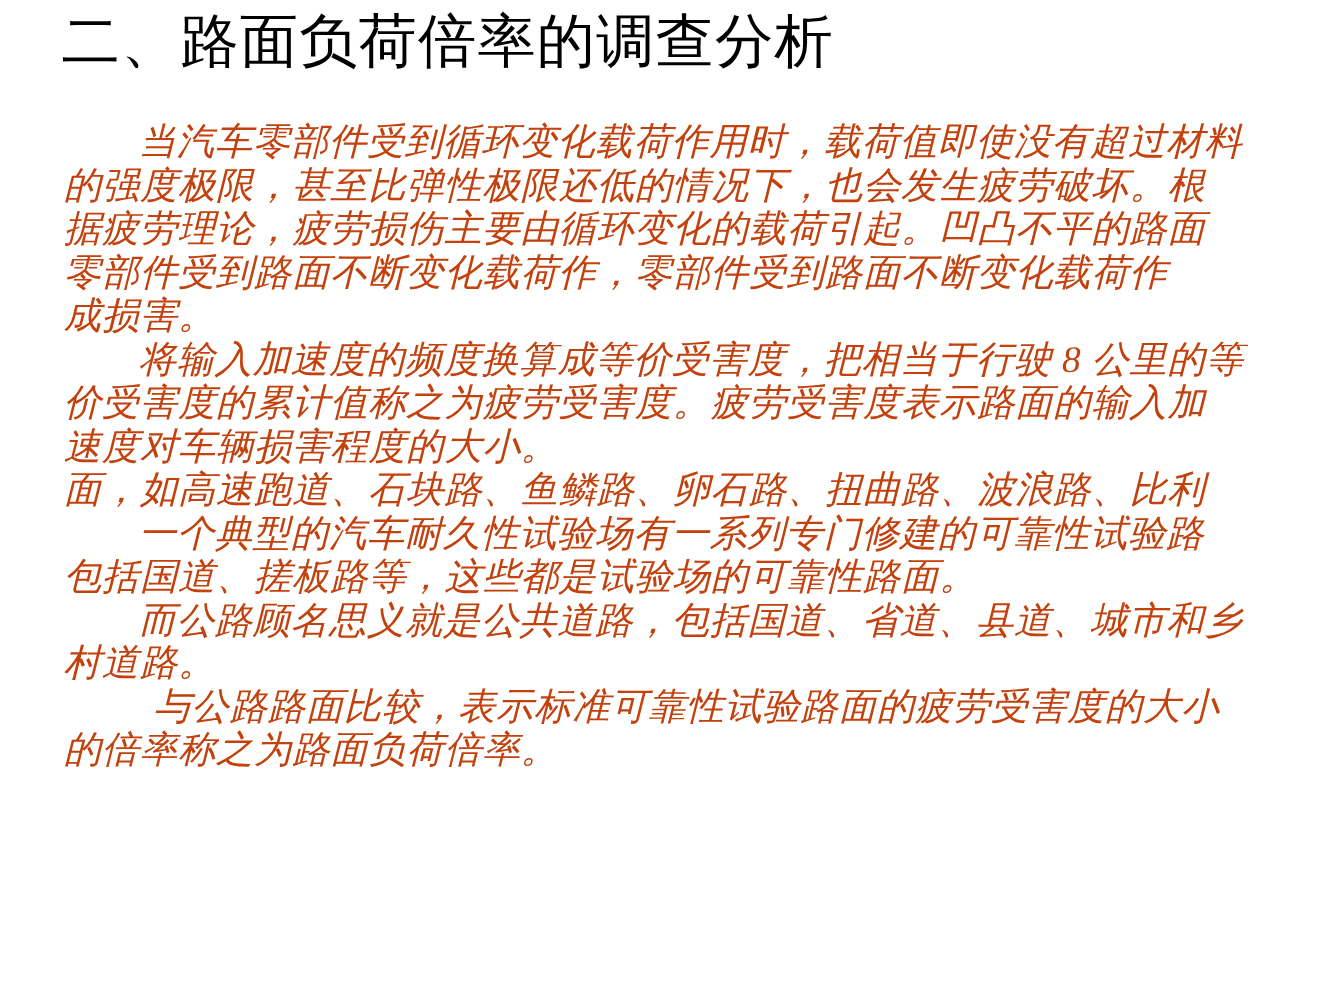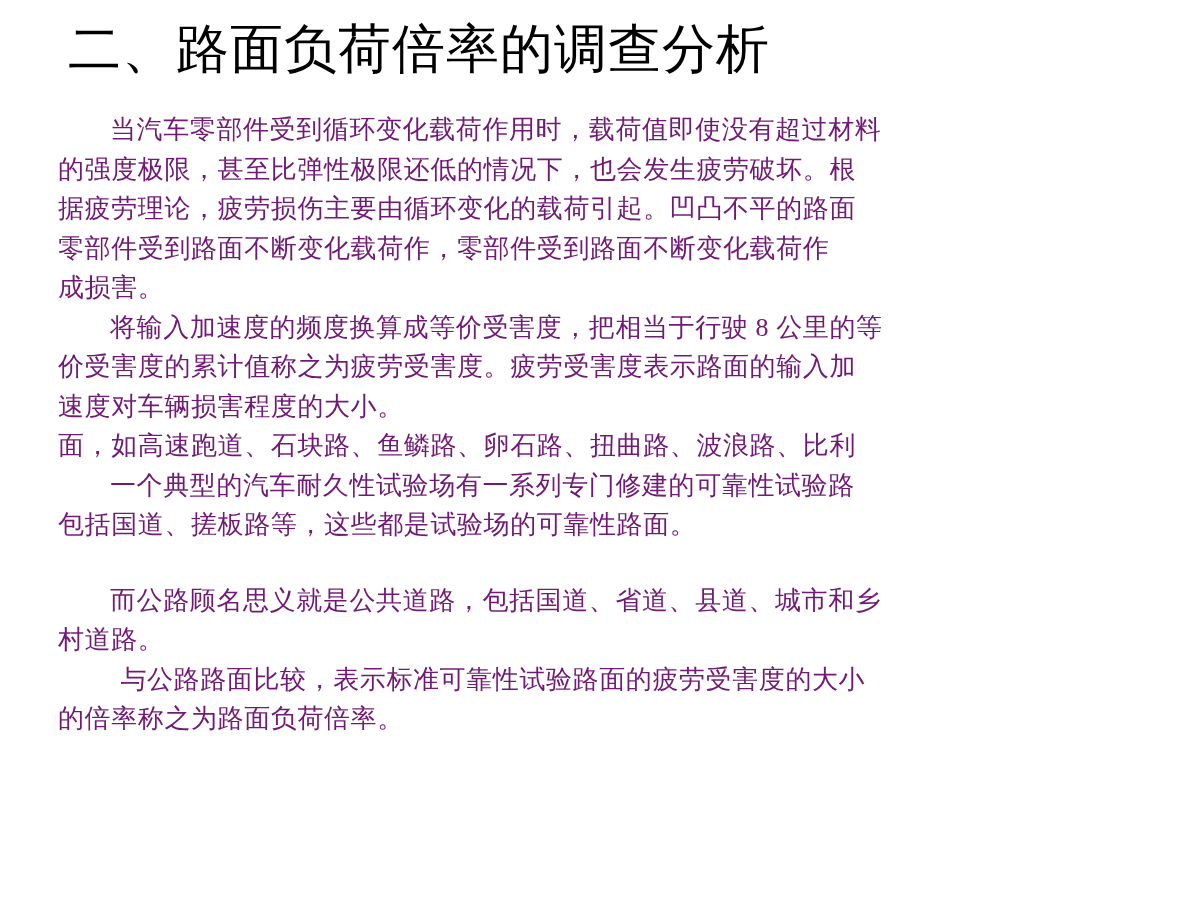--- a/index.html
+++ b/index.html
@@ -17,36 +17,37 @@
     position: relative;
     width: 1200px;
     height: 900px;
     background: #ffffff;
     color: #000000;
   }
   .slide-title {
     position: absolute;
     left: 56px;
     top: 2px;
-    margin: 12px;
+    margin: 0;
     font-size: 53px;
     font-weight: 400;
     letter-spacing: 1px;
     white-space: nowrap;
     color: #000000;
   }
   .slide-body {
     position: absolute;
     left: 58px;
     top: 110px;
     width: 1060px;
-    font-size: 26px;
+    font-size: 34px;
     line-height: 39.5px;
     letter-spacing: 0.6px;
-    color: #701a75;
+    color: #c2410c;
+    font-style: italic;
   }
   .para {
     margin: 0;
     padding: 0;
   }
   .line {
     white-space: nowrap;
   }
 </style>
 </head>
@@ -66,21 +67,21 @@
         <div class="line" style="text-indent: 2em;">将输入加速度的频度换算成等价受害度，把相当于行驶 8 公里的等</div>
         <div class="line">价受害度的累计值称之为疲劳受害度。疲劳受害度表示路面的输入加</div>
         <div class="line">速度对车辆损害程度的大小。</div>
       </div>
       <div class="para">
         <div class="line">面，如高速跑道、石块路、鱼鳞路、卵石路、扭曲路、波浪路、比利</div>
         <div class="line" style="text-indent: 2em;">一个典型的汽车耐久性试验场有一系列专门修建的可靠性试验路</div>
         <div class="line">包括国道、搓板路等，这些都是试验场的可靠性路面。</div>
       </div>
       <div class="para">
-        <div class="line" style="text-indent: 2em; margin-top: 36px;">而公路顾名思义就是公共道路，包括国道、省道、县道、城市和乡</div>
+        <div class="line" style="text-indent: 2em;">而公路顾名思义就是公共道路，包括国道、省道、县道、城市和乡</div>
         <div class="line">村道路。</div>
       </div>
       <div class="para">
         <div class="line" style="text-indent: 2.4em;">与公路路面比较，表示标准可靠性试验路面的疲劳受害度的大小</div>
         <div class="line">的倍率称之为路面负荷倍率。</div>
       </div>
     </div>
 </div>
 
 </body></html>

